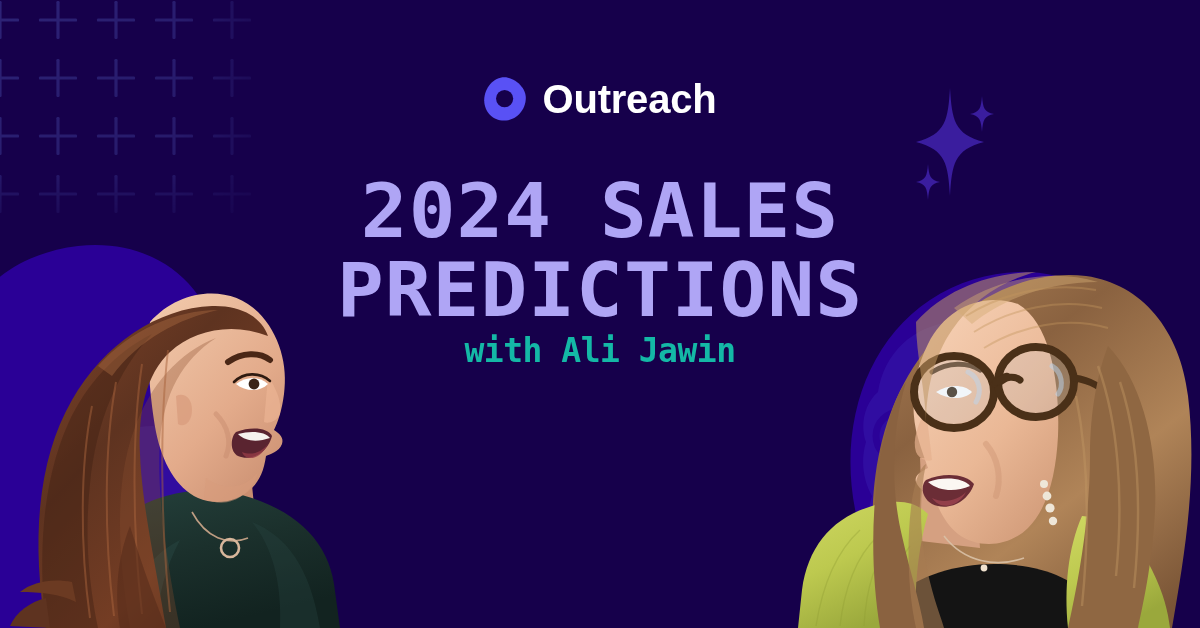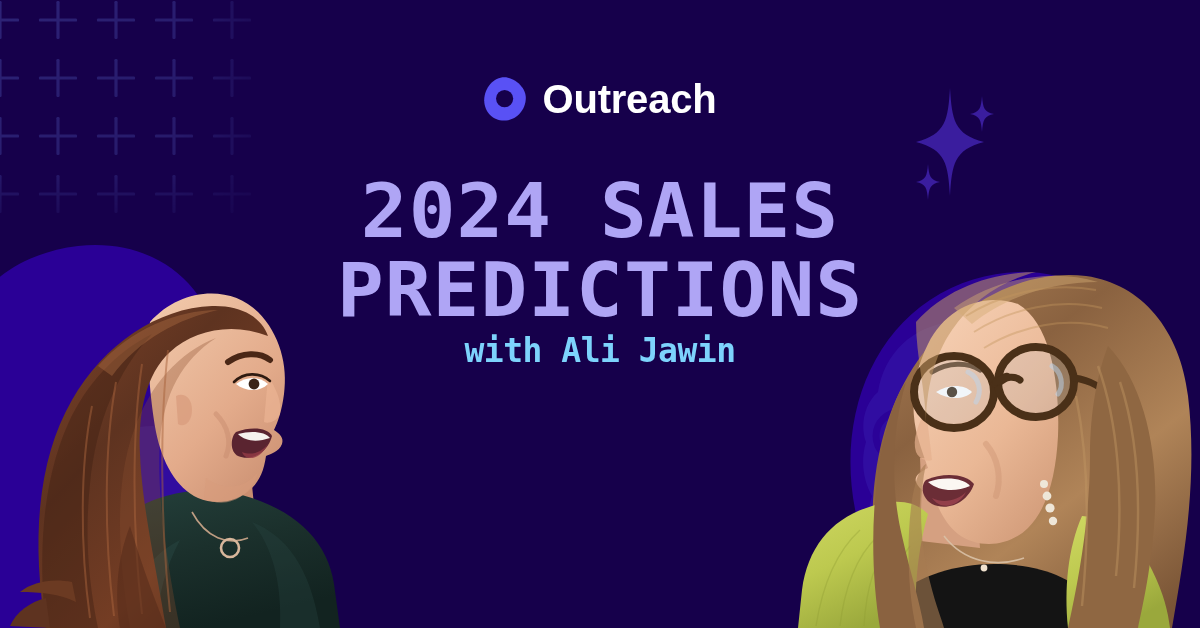--- a/index.html
+++ b/index.html
@@ -75,21 +75,21 @@
   }
   .headline .hl-line { display:block; transform:scaleX(1.05); }
 
   
   .subtitle {
     position:absolute;
     left:0; top:328px;
     width:1200px;
     text-align:center;
     z-index:6;
-    color:#7dd3fc;
+    color:#14b8a6;
     font-family:"DejaVu Sans Mono", monospace;
     font-weight:700;
     font-size:33px;
     line-height:1.42;
     letter-spacing:-0.5px;
   }
   .subtitle .sub-line { display:block; }
 
   
   .blob { position:absolute; pointer-events:none; }

